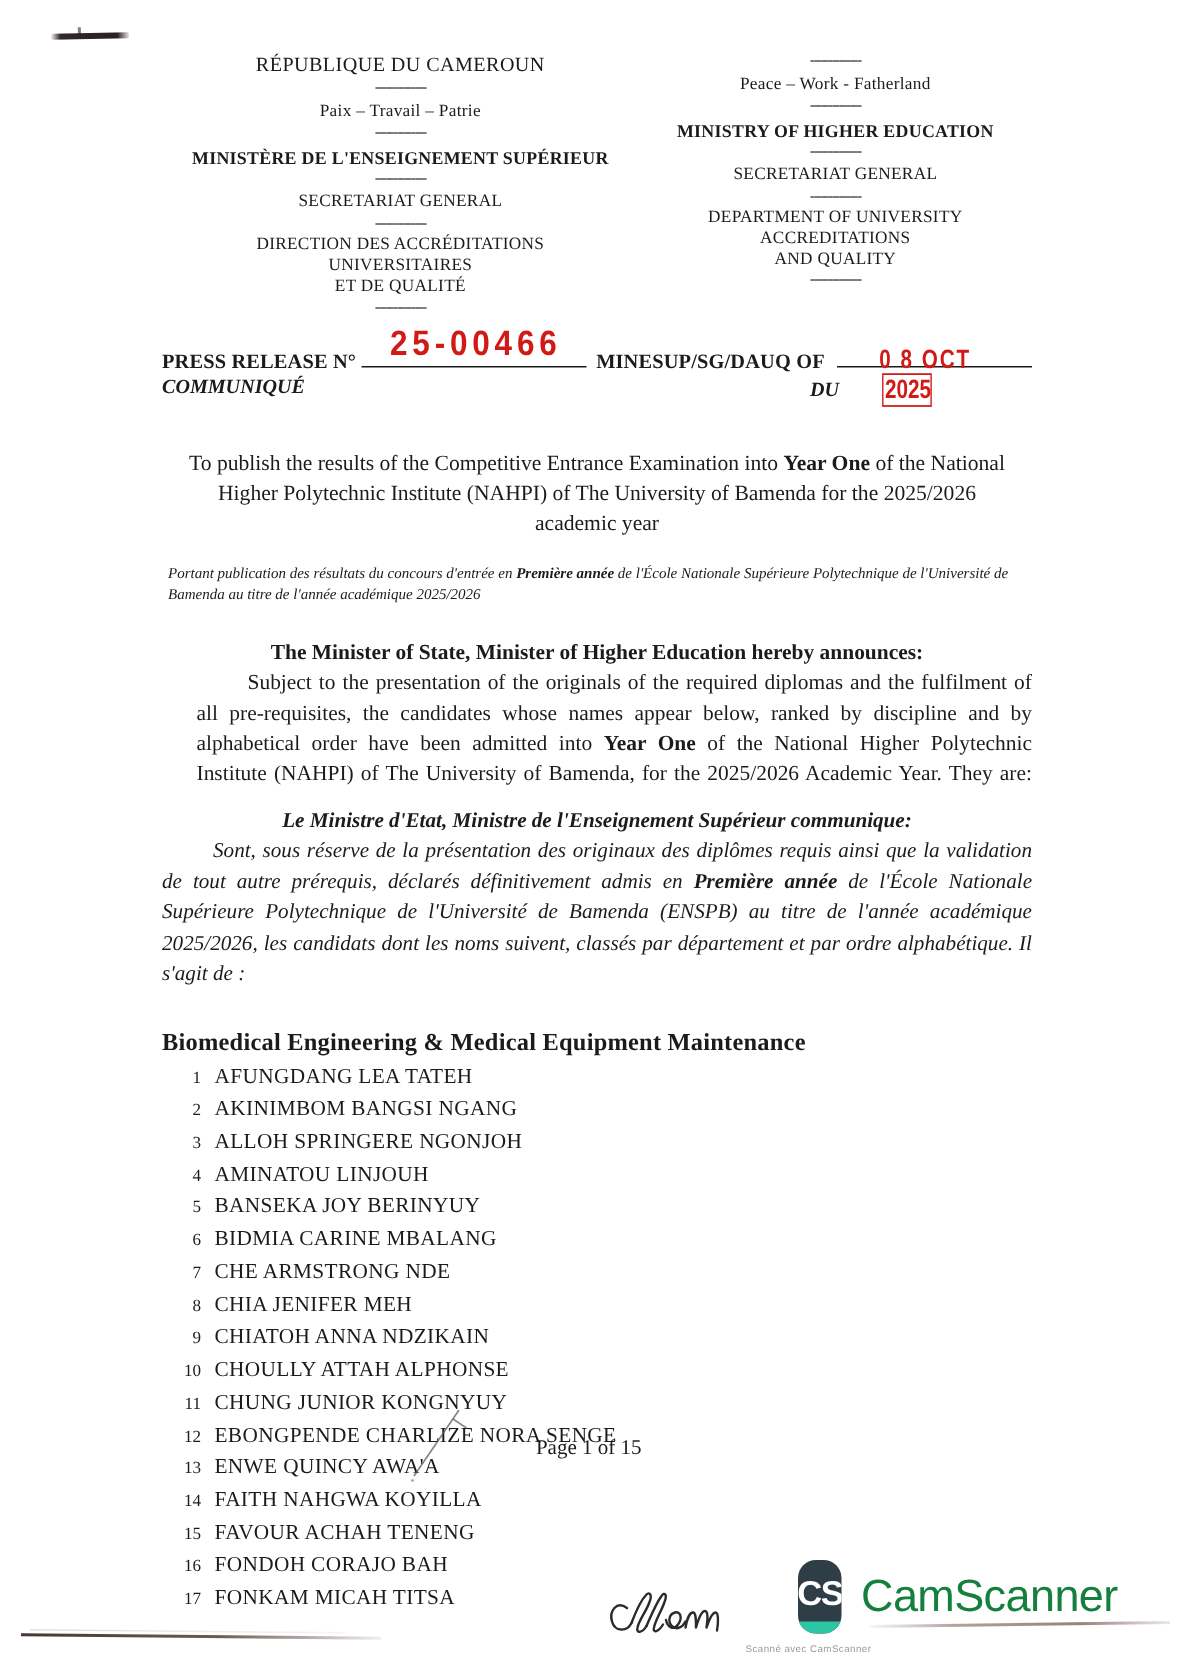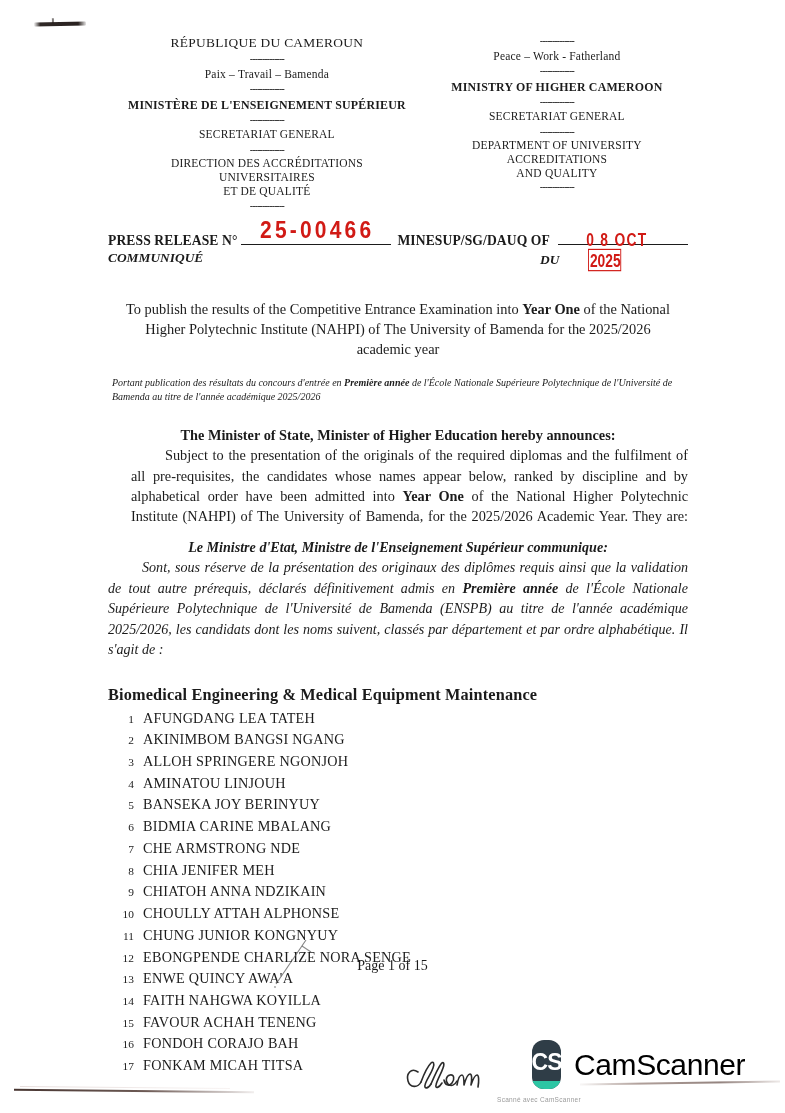--- a/index.html
+++ b/index.html
@@ -306,21 +306,21 @@
   }
   .cs-logo .cs-strip {
     position: absolute;
     left: 0; right: 0; bottom: 0;
     height: 8px;
     background: #2dc6a4;
   }
   .cs-brand {
     font-family: "Liberation Sans", sans-serif;
     font-size: 30px;
-    color: #000000;
+    color: #15803d;
     letter-spacing: -0.4px;
   }
   .cs-scanline {
     position: absolute;
     left: 580px;
     top: 1082px;
     width: 200px;
     height: 2px;
     background: linear-gradient(90deg, rgba(120,90,80,0.05) 0%, rgba(110,80,70,0.55) 30%, rgba(90,65,58,0.65) 70%, rgba(140,110,100,0.15) 100%);
     transform: rotate(-0.8deg);
@@ -344,36 +344,36 @@
   <div class="scan-edge-bottom"></div>
   <div class="scan-edge-bottom2"></div>
 
   <div class="content">
 
     <div class="header-row">
 
       <div class="header-col">
         <p class="hline big">RÉPUBLIQUE DU CAMEROUN</p>
         <p class="dash">--------------</p>
-        <p class="hline">Paix – Travail – Bamenda</p>
+        <p class="hline">Paix – Travail – Patrie</p>
         <p class="dash">--------------</p>
         <p class="hline bold">MINISTÈRE DE L'ENSEIGNEMENT SUPÉRIEUR</p>
         <p class="dash">--------------</p>
         <p class="hline">SECRETARIAT GENERAL</p>
         <p class="dash">--------------</p>
         <p class="hline two">DIRECTION DES ACCRÉDITATIONS UNIVERSITAIRES</p>
         <p class="hline two">ET DE QUALITÉ</p>
         <p class="dash">--------------</p>
       </div>
 
       <div class="header-col">
         <p class="dash">--------------</p>
         <p class="hline">Peace – Work - Fatherland</p>
         <p class="dash">--------------</p>
-        <p class="hline bold">MINISTRY OF HIGHER CAMEROON</p>
+        <p class="hline bold">MINISTRY OF HIGHER EDUCATION</p>
         <p class="dash">--------------</p>
         <p class="hline">SECRETARIAT GENERAL</p>
         <p class="dash">--------------</p>
         <p class="hline two">DEPARTMENT OF UNIVERSITY ACCREDITATIONS</p>
         <p class="hline two">AND QUALITY</p>
         <p class="dash">--------------</p>
       </div>
 
     </div>
 

